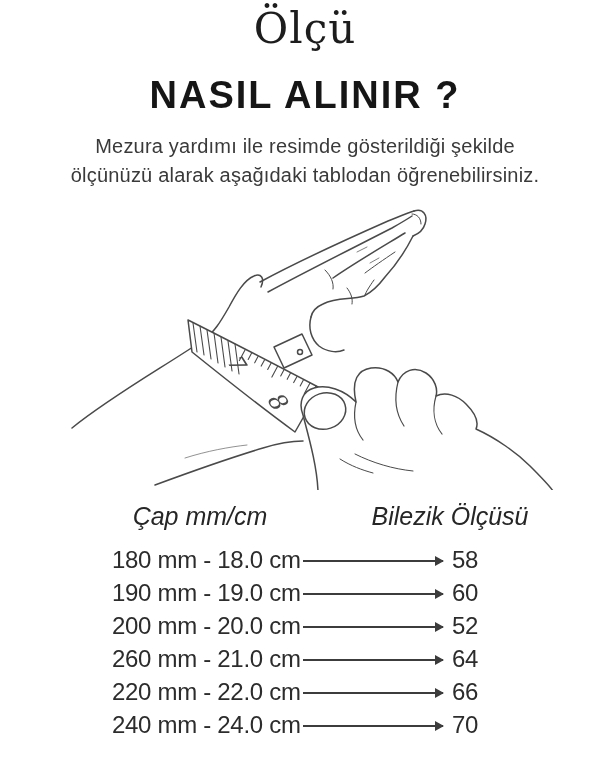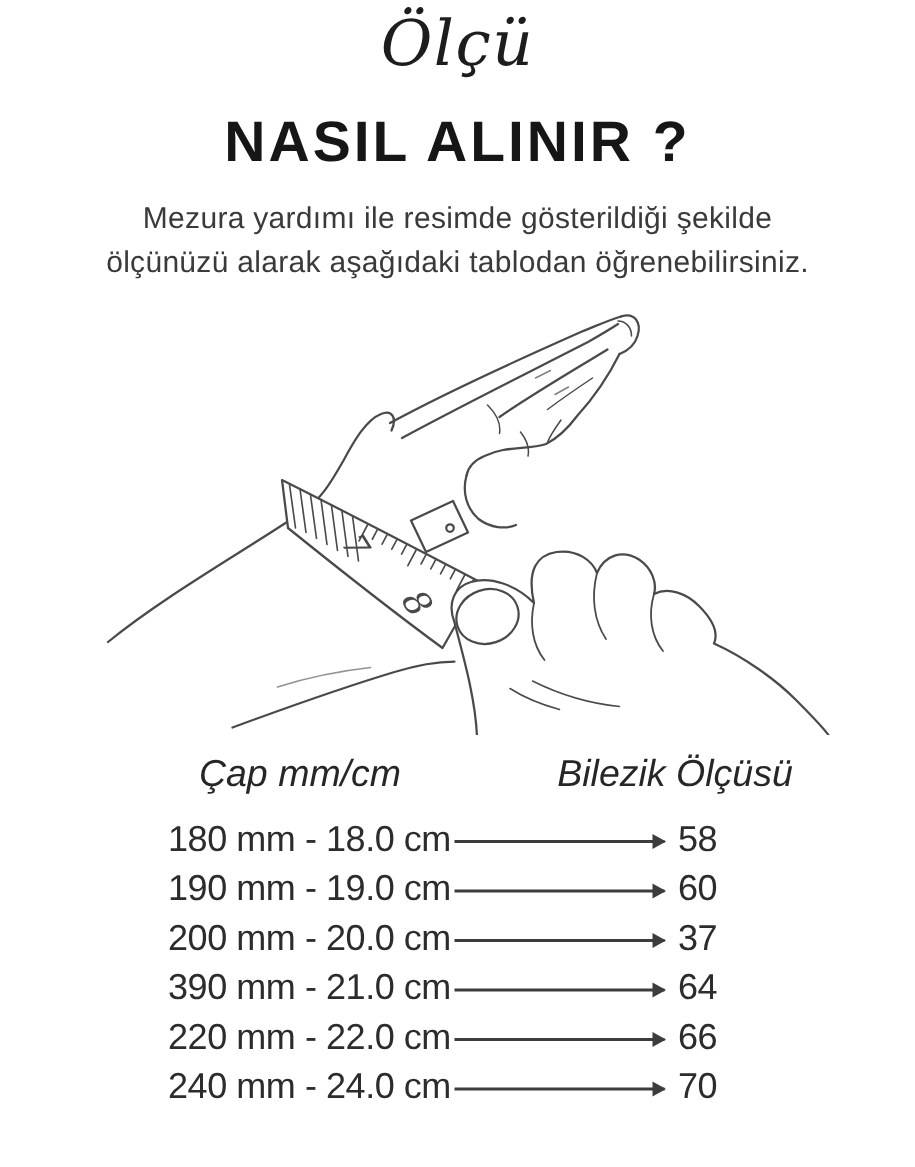--- a/index.html
+++ b/index.html
@@ -2,21 +2,21 @@
 <html><head>
 <meta charset="utf-8">
 <style>
   html,body{margin:0;padding:0;}
   body{
     width:610px;height:778px;background:#ffffff;position:relative;overflow:hidden;
     font-family:"Liberation Sans",sans-serif;color:#2c2c2c;
   }
   .script-title{
     position:absolute;top:4px;left:0;width:610px;text-align:center;
-    font-family:"DejaVu Serif",serif;font-style:italic;font-size:42px;color:#1d1d1d;
+    font-family:"DejaVu Serif",serif;font-size:42px;color:#1d1d1d;
     letter-spacing:1px;
   }
   .main-title{
     position:absolute;top:74px;left:0;width:610px;text-align:center;
     font-size:38px;font-weight:700;letter-spacing:2px;color:#161616;
   }
   .description{
     position:absolute;top:132px;left:0;width:610px;text-align:center;
     font-size:20px;line-height:29px;color:#3a3a3a;letter-spacing:0.2px;
   }
@@ -122,24 +122,24 @@
       <span class="size-value">58</span>
     </div>
     <div class="t-row">
       <span class="cap-label">190 mm - 19.0 cm</span>
       <span class="row-arrow"></span>
       <span class="size-value">60</span>
     </div>
     <div class="t-row">
       <span class="cap-label">200 mm - 20.0 cm</span>
       <span class="row-arrow"></span>
-      <span class="size-value">37</span>
+      <span class="size-value">52</span>
     </div>
     <div class="t-row">
-      <span class="cap-label">390 mm - 21.0 cm</span>
+      <span class="cap-label">260 mm - 21.0 cm</span>
       <span class="row-arrow"></span>
       <span class="size-value">64</span>
     </div>
     <div class="t-row">
       <span class="cap-label">220 mm - 22.0 cm</span>
       <span class="row-arrow"></span>
       <span class="size-value">66</span>
     </div>
     <div class="t-row">
       <span class="cap-label">240 mm - 24.0 cm</span>

